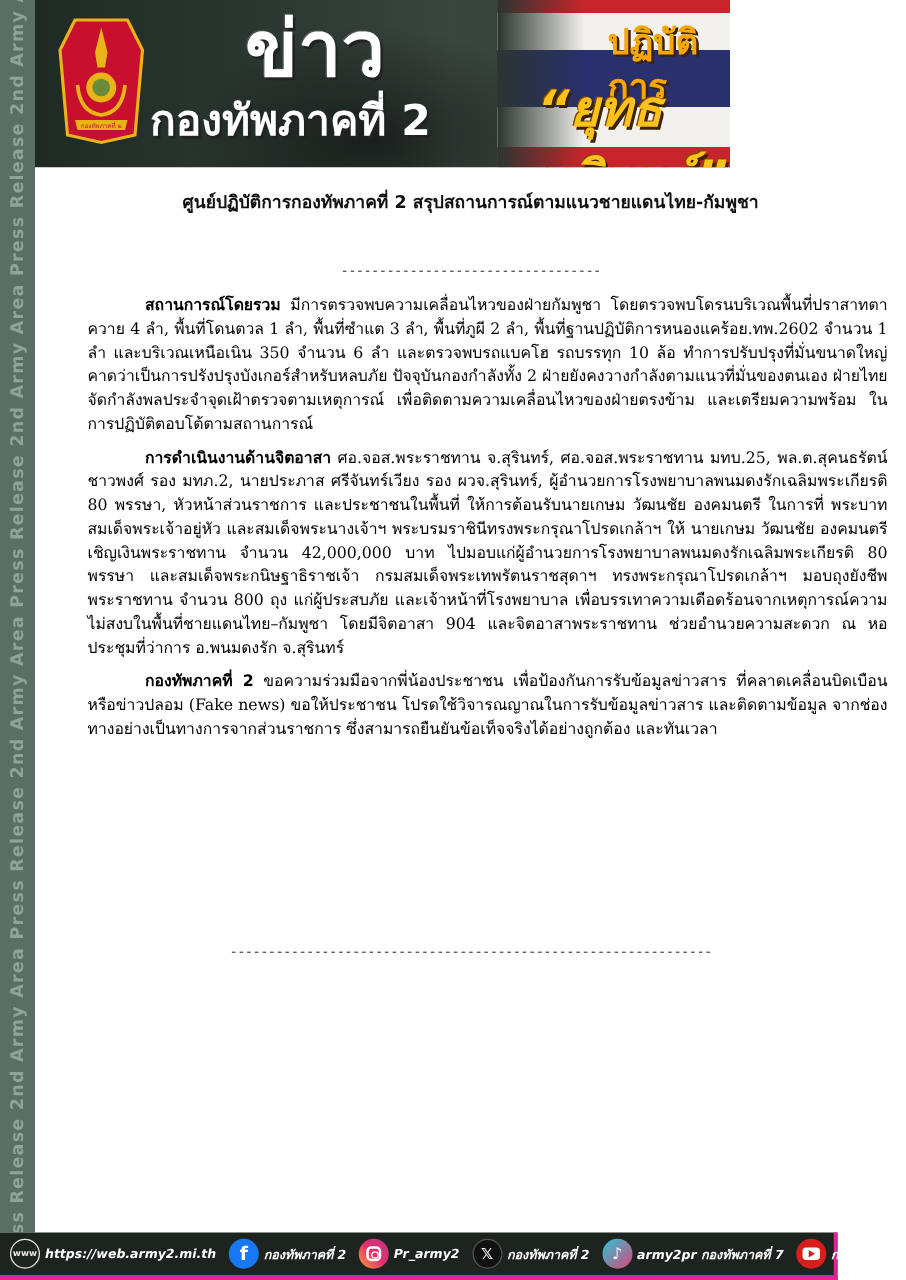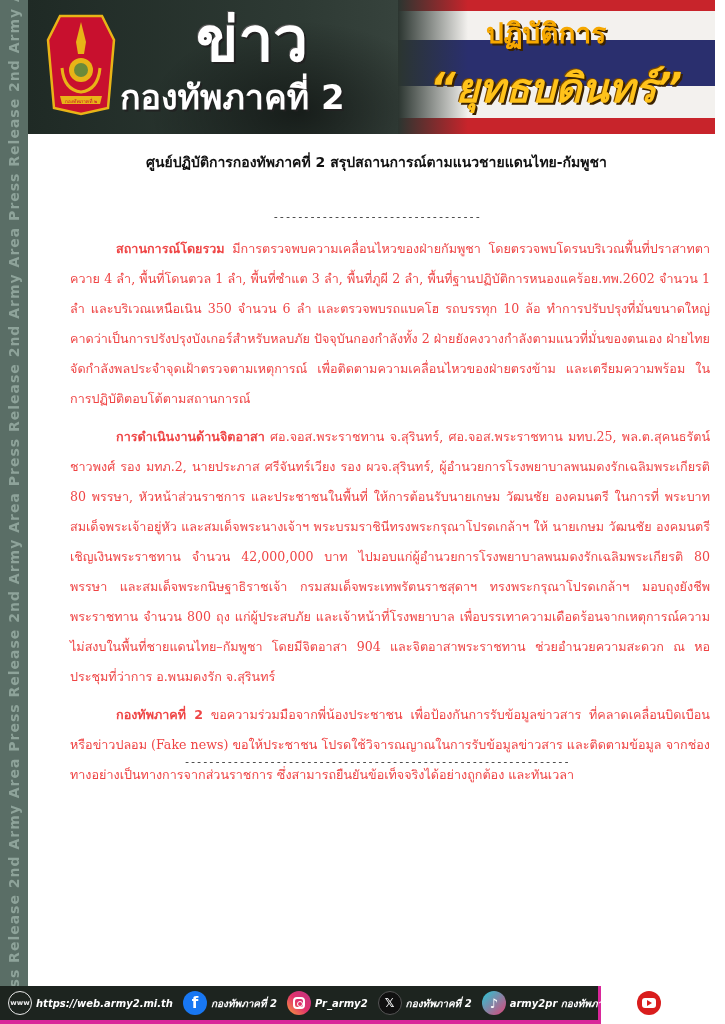--- a/index.html
+++ b/index.html
@@ -13,21 +13,21 @@
     }
     .side-strip-text {
       position: absolute; left: 50%; top: 50%;
       transform: translate(-50%, -50%) rotate(-90deg);
       white-space: nowrap; color: #8ea39a; font-family: "DejaVu Sans", sans-serif;
       font-size: 14px; font-weight: bold; letter-spacing: 1px;
     }
 
     
     .header {
-      position: absolute; left: 28px; top: 0; width: 687px; height: 134px;
+      position: absolute; left: 28px; top: 0; width: 556px; height: 134px;
       background: linear-gradient(90deg, #1f2a25 0%, #2e3a34 40%, #3a4640 60%, #2b3530 100%);
       overflow: hidden;
     }
     .header::before {
       content: ""; position: absolute; left: 120px; top: 20px; width: 300px; height: 114px;
       background: radial-gradient(ellipse at 50% 80%, rgba(0,0,0,0.5) 0%, rgba(0,0,0,0) 70%);
     }
     .flag {
       position: absolute; left: 370px; top: 0; width: 327px; height: 134px;
       background: linear-gradient(180deg,
@@ -78,33 +78,33 @@
       position: absolute; left: 0; top: 16px; width: 697px; text-align: center;
       font-family: "DejaVu Sans", sans-serif; font-weight: bold; font-size: 14px; line-height: 24px;
       color: #111;
     }
     .sep-short {
       position: absolute; left: 0; top: 76px; width: 697px; text-align: center;
       font-family: "DejaVu Sans Mono", monospace; font-size: 11px; color: #333; letter-spacing: -0.5px;
     }
     .body-text {
       position: absolute; left: 42px; top: 100px; width: 640px;
-      font-family: "DejaVu Serif", serif; font-size: 12.6px; line-height: 30px; color: #ef4444;
+      font-family: "DejaVu Serif", serif; font-size: 12.6px; line-height: 19px; color: #000000;
       text-align: justify;
     }
     .para { text-indent: 46px; margin-bottom: 8px; }
     .para b { font-family: "DejaVu Sans", sans-serif; font-weight: bold; }
     .sep-long {
       position: absolute; left: 0; top: 621px; width: 697px; text-align: center;
       font-family: "DejaVu Sans Mono", monospace; font-size: 11px; color: #333; letter-spacing: -0.5px;
     }
 
     
     .footer {
-      position: absolute; left: 0; top: 986px; width: 601px; height: 38px;
+      position: absolute; left: 0; top: 986px; width: 670px; height: 38px;
       background: #1d241f; border-bottom: 4px solid #d9279a; border-right: 3px solid #d9279a;
       display: flex; align-items: center; padding-left: 8px;
     }
     .footer-item { display: flex; align-items: center; margin-right: 10px; }
     .footer-icon {
       width: 24px; height: 24px; border-radius: 50%; display: flex; align-items: center; justify-content: center;
       font-family: "DejaVu Sans", sans-serif; font-weight: bold; color: #fff; font-size: 13px; margin-right: 4px;
       flex-shrink: 0;
     }
     .footer-label {

